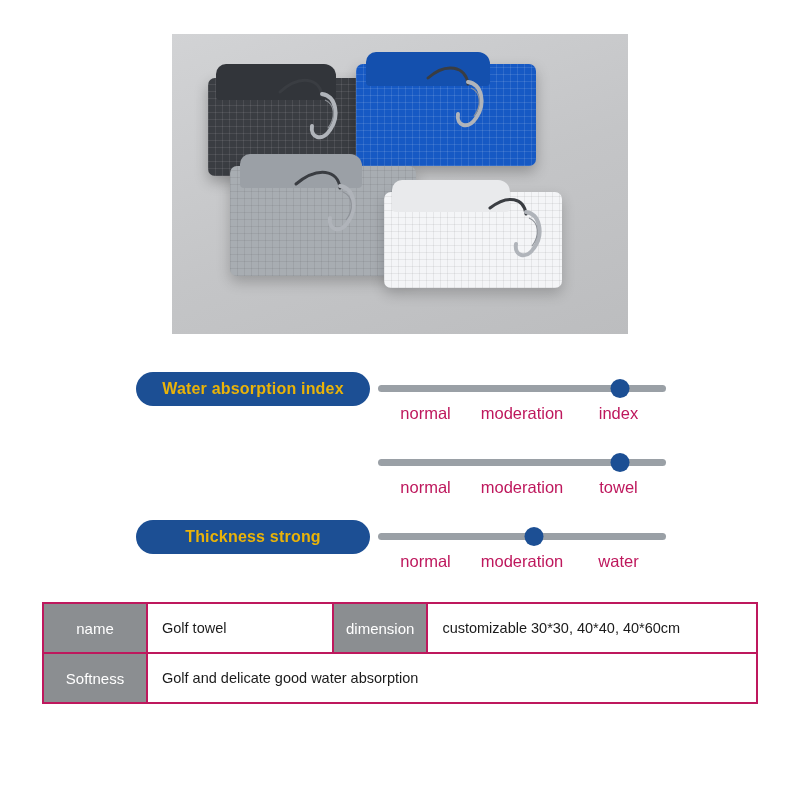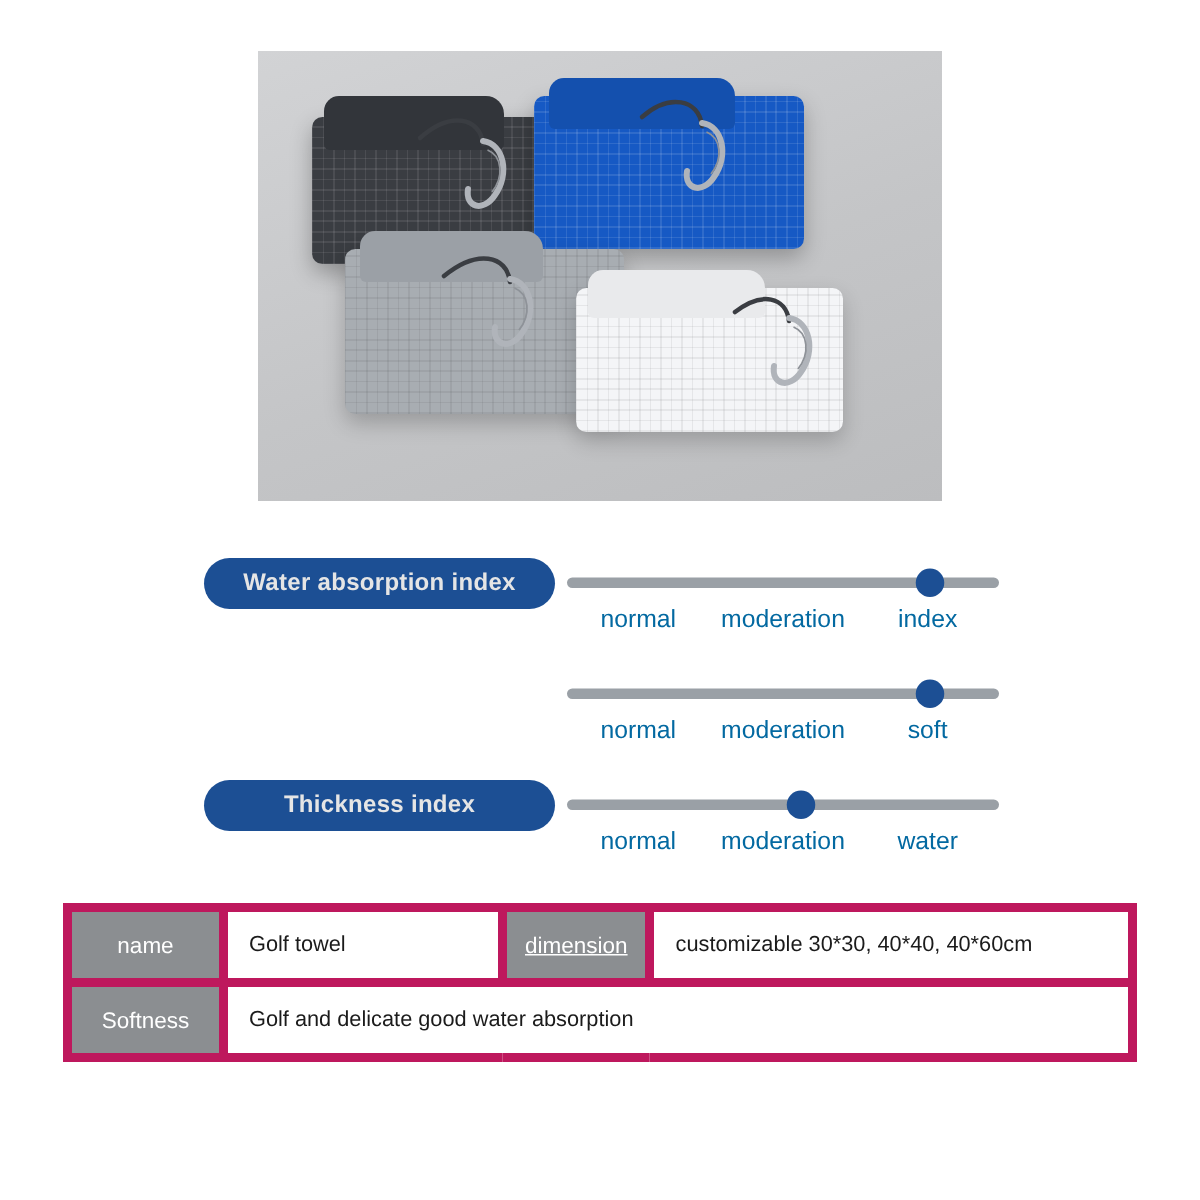--- a/index.html
+++ b/index.html
@@ -74,21 +74,21 @@
     position: relative;
     height: 74px;
   }
   .pill {
     position: absolute;
     left: 0;
     top: 6px;
     height: 34px;
     border-radius: 17px;
     background: #1c4f94;
-    color: #e5e5e5;
+    color: #eab308;
     font-size: 16px;
     font-weight: bold;
     display: flex;
     align-items: center;
     justify-content: center;
     padding: 0 18px;
     min-width: 234px;
     letter-spacing: .2px;
   }
   .track {
@@ -108,54 +108,54 @@
     border-radius: 50%;
     background: #1c4f94;
     transform: translateX(-50%);
   }
   .scale {
     position: absolute;
     left: 242px;
     right: 0;
     top: 38px;
     display: flex;
-    justify-content: center;
+    justify-content: space-between;
     font-size: 16.5px;
-    color: #0369a1;
+    color: #be185d;
   }
   .scale span { display: inline-block; }
   .scale .s1 { width: 33%; text-align: center; }
   .scale .s2 { width: 34%; text-align: center; }
   .scale .s3 { width: 33%; text-align: center; }
 
   
   .spec {
     position: absolute;
     left: 42px;
     top: 602px;
     width: 716px;
     border-collapse: collapse;
     font-size: 14.5px;
   }
   .spec td {
-    border: 6px solid #be185d;
+    border: 2px solid #be185d;
     height: 50px;
     padding: 0 12px;
     color: #1b1b1b;
     background: #ffffff;
     vertical-align: middle;
   }
   .spec td.key {
     background: #8b8e91;
     color: #ffffff;
     text-align: center;
     font-size: 15px;
     width: 104px;
   }
-  .spec td.key.wide { width: 92px; text-decoration: underline; }
+  .spec td.key.wide { width: 92px; }
   .spec td.val { padding-left: 14px; }
 </style>
 </head>
 <body>
 
 <div class="page">
 
   <div class="photo">
     <div class="photo-bg"></div>
 
@@ -215,26 +215,26 @@
       </div>
     </div>
 
     <div class="index-row">
       <div class="track">
         <div class="knob" style="left:84%;"></div>
       </div>
       <div class="scale">
         <span class="s1">normal</span>
         <span class="s2">moderation</span>
-        <span class="s3">soft</span>
+        <span class="s3">towel</span>
       </div>
     </div>
 
     <div class="index-row">
-      <div class="pill">Thickness index</div>
+      <div class="pill">Thickness strong</div>
       <div class="track">
         <div class="knob" style="left:54%;"></div>
       </div>
       <div class="scale">
         <span class="s1">normal</span>
         <span class="s2">moderation</span>
         <span class="s3">water</span>
       </div>
     </div>
 

